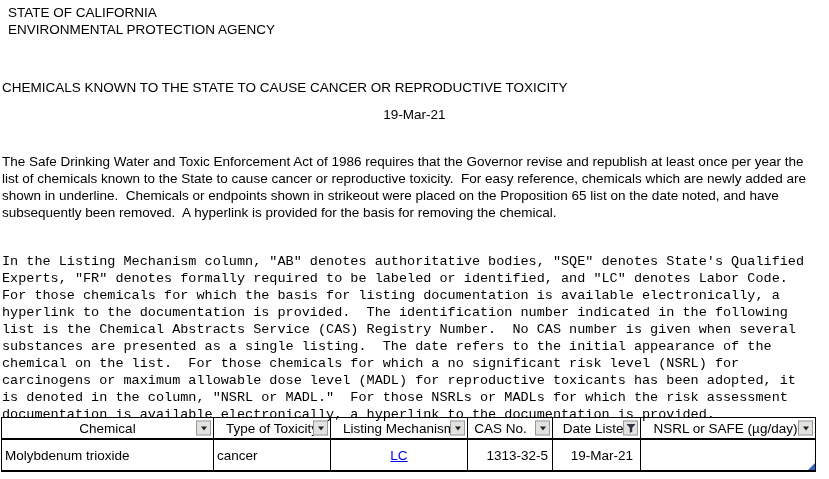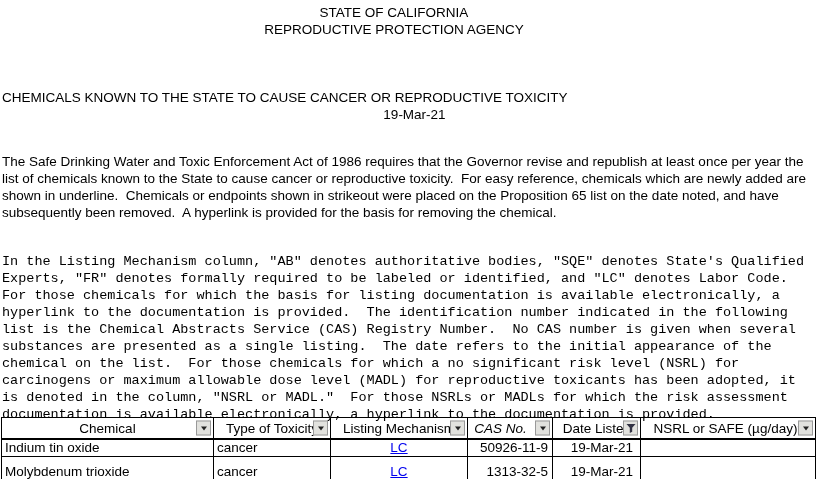--- a/index.html
+++ b/index.html
@@ -12,25 +12,25 @@
     --background:#ffffff;
   }
   html,body{margin:0;padding:0;}
   body{
     width:829px;height:479px;position:relative;overflow:hidden;
     background:var(--background);color:var(--text);
     font-family:"Liberation Sans","DejaVu Sans",sans-serif;
     font-size:13.5px;
   }
   .letterhead{
-    position:absolute;top:4px;left:0;width:788px;
-    text-align:center;line-height:17px;
+    position:absolute;top:4px;left:8px;width:788px;
+    text-align:left;line-height:17px;
   }
   .title-line{
-    position:absolute;top:89px;left:2px;width:825px;
+    position:absolute;top:79px;left:2px;width:825px;
     text-align:left;line-height:17px;
   }
   .date-line{
     position:absolute;top:106px;left:0;width:829px;
     text-align:center;line-height:17px;
   }
   .para{
     position:absolute;left:2px;width:814px;
     line-height:17px;white-space:pre-wrap;
   }
@@ -47,21 +47,21 @@
     padding:0 3px;overflow:hidden;white-space:nowrap;
     vertical-align:middle;
   }
   .prop65 thead th{
     border-bottom:2px solid #000;
     font-weight:normal;height:20px;
     position:relative;text-align:center;
   }
   .prop65 tbody tr.r1{height:17px;}
   .prop65 tbody tr.r2{height:32px;}
-  th.h-cas{text-align:right;padding-right:22px;font-style:italic;}
+  th.h-cas{text-align:right;padding-right:22px;}
   th.h-date{text-align:left;padding-left:4px;}
   .fbtn{
     position:absolute;right:2px;top:50%;transform:translateY(-50%);
     width:15px;height:15px;box-sizing:border-box;
     background:var(--button-face);border:1px solid var(--button-border);
     display:flex;align-items:center;justify-content:center;
     z-index:2;cursor:pointer;
   }
   .arr{
     width:0;height:0;
@@ -82,21 +82,21 @@
     cursor:nwse-resize;
   }
 </style>
 </head>
 <body>
 
 <div>
 
   <div class="letterhead">
     <div>STATE OF CALIFORNIA</div>
-    <div>REPRODUCTIVE PROTECTION AGENCY</div>
+    <div>ENVIRONMENTAL PROTECTION AGENCY</div>
   </div>
 
   <div class="title-line">CHEMICALS KNOWN TO THE STATE TO CAUSE CANCER OR REPRODUCTIVE TOXICITY</div>
   <div class="date-line">19-Mar-21</div>
 
   <div class="para p1">The Safe Drinking Water and Toxic Enforcement Act of 1986 requires that the Governor revise and republish at least once per year the list of chemicals known to the State to cause cancer or reproductive toxicity.  For easy reference, chemicals which are newly added are shown in underline.  Chemicals or endpoints shown in strikeout were placed on the Proposition 65 list on the date noted, and have subsequently been removed.  A hyperlink is provided for the basis for removing the chemical.</div>
   <div class="para p2">In the Listing Mechanism column, "AB" denotes authoritative bodies, "SQE" denotes State's Qualified Experts, "FR" denotes formally required to be labeled or identified, and "LC" denotes Labor Code.  For those chemicals for which the basis for listing documentation is available electronically, a hyperlink to the documentation is provided.  The identification number indicated in the following list is the Chemical Abstracts Service (CAS) Registry Number.  No CAS number is given when several substances are presented as a single listing.  The date refers to the initial appearance of the chemical on the list.  For those chemicals for which a no significant risk level (NSRL) for carcinogens or maximum allowable dose level (MADL) for reproductive toxicants has been adopted, it is denoted in the column, "NSRL or MADL."  For those NSRLs or MADLs for which the risk assessment documentation is available electronically, a hyperlink to the documentation is provided.</div>
 
   <table class="prop65">
     <colgroup>
@@ -143,28 +143,20 @@
         </th>
         <th>
           <span>NSRL or SAFE (µg/day)</span><sup class="sup">a</sup>
           <span class="fbtn">
               <span class="arr"></span>
             </span>
         </th>
       </tr>
     </thead>
     <tbody>
-      <tr class="r1">
-        <td class="al">Indium tin oxide</td>
-        <td class="al">cancer</td>
-        <td class="ac"><a class="lc-link">LC</a></td>
-        <td class="ar-cas">50926-11-9</td>
-        <td class="ar-date">19-Mar-21</td>
-        <td class="al"></td>
-      </tr>
       <tr class="r2">
         <td class="al">Molybdenum trioxide</td>
         <td class="al">cancer</td>
         <td class="ac"><a class="lc-link">LC</a></td>
         <td class="ar-cas">1313-32-5</td>
         <td class="ar-date">19-Mar-21</td>
         <td class="al nsrl-cell"><span></span><span class="handle"></span></td>
       </tr>
     </tbody>
   </table>

